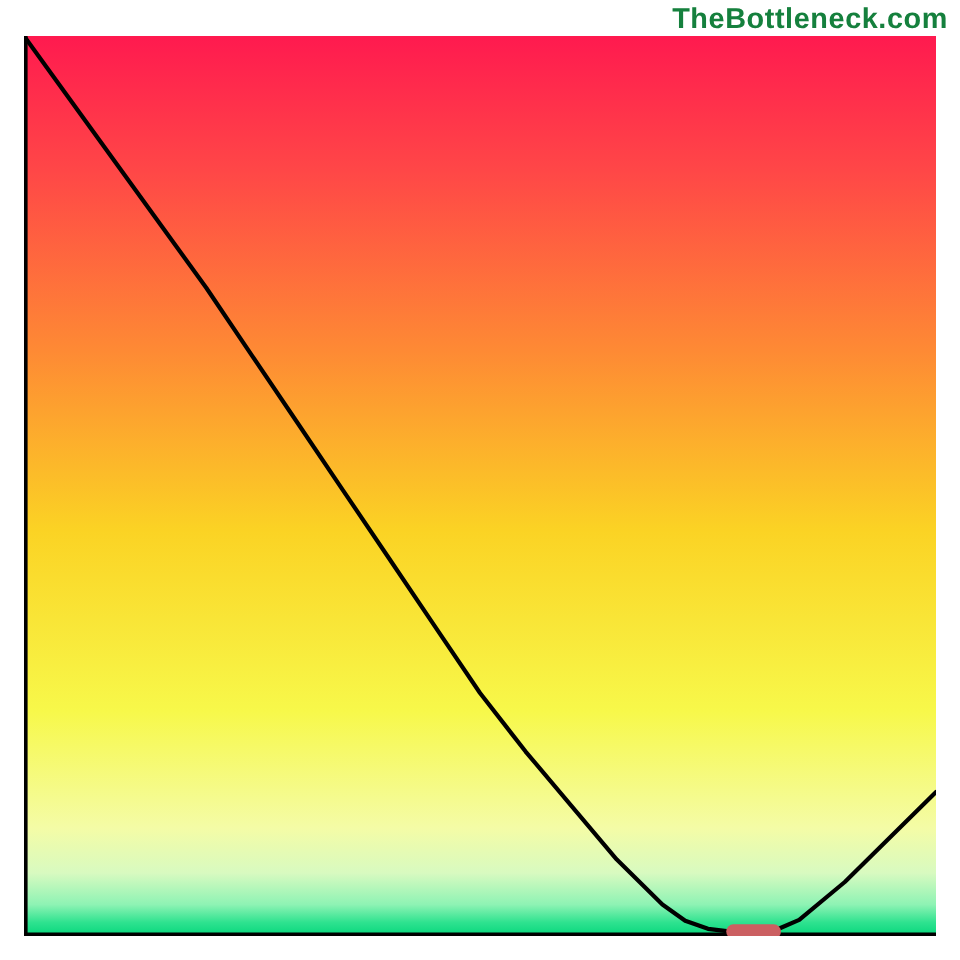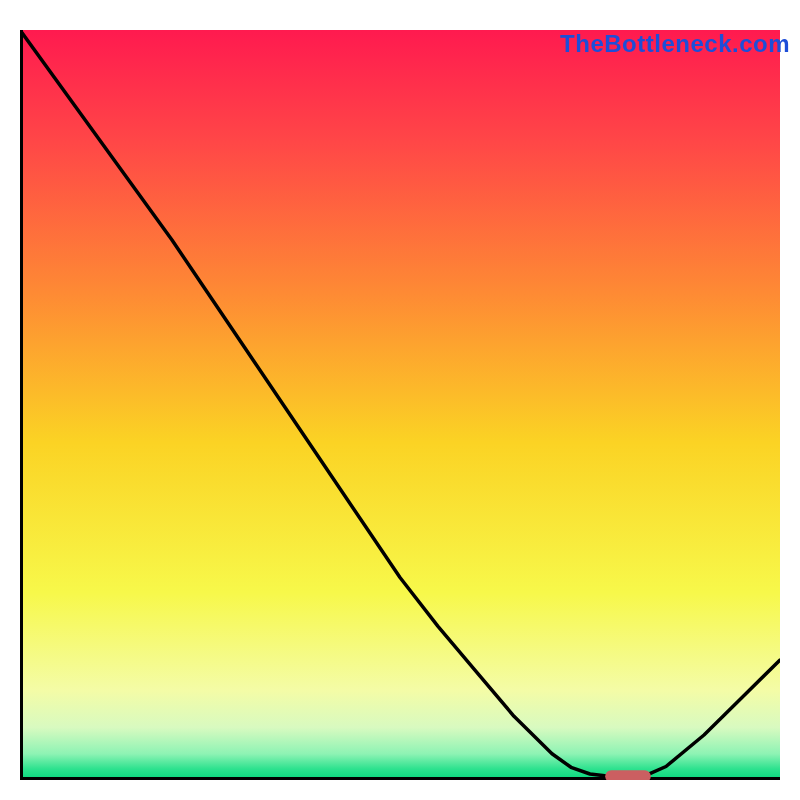--- a/index.html
+++ b/index.html
@@ -15,24 +15,23 @@
     position: relative;
     width: 800px;
     height: 800px;
   }
   .watermark {
     position: absolute;
     top: 2px;
     right: 10px;
     font-size: 24px;
     font-weight: bold;
-    color: #1d4ed8;
+    color: #15803d;
     letter-spacing: 0.5px;
     z-index: 10;
-    margin-top: 28px;
   }
   .plot-frame {
     position: absolute;
     left: 20px;
     top: 30px;
     width: 760px;
     height: 750px;
     z-index: 1;
   }
   .plot-frame svg {

